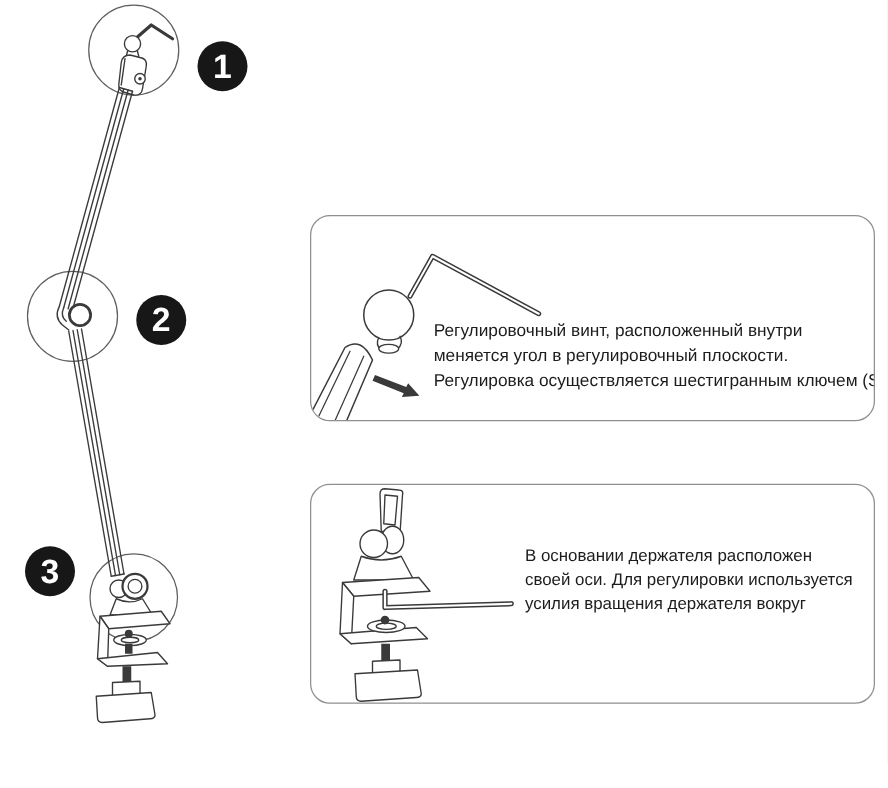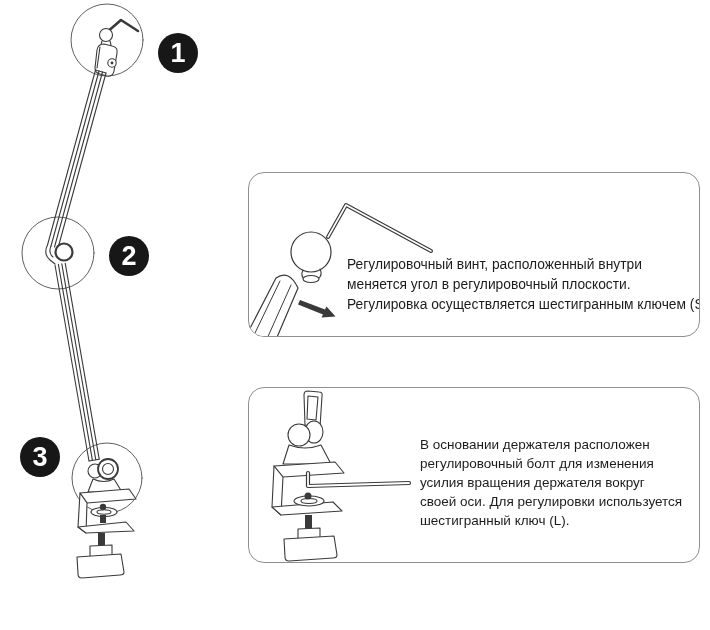--- a/index.html
+++ b/index.html
@@ -159,20 +159,18 @@
         <circle class="dk" cx="59" cy="108" r="3.5"></circle>
         <path class="ln" d="M59,85 L59,98 L160,95" stroke-width="4.2"></path>
         <path d="M59,85 L59,98 L160,95" stroke="#ffffff" fill="none" stroke-width="1.8"></path>
         <rect class="dk" x="56" y="127" width="7" height="14"></rect>
         <path class="wh" d="M49,141 L71,140 L71,151 L49,152 Z"></path>
         <path class="wh" d="M35,151 L85,148 L88,167 Q88,170 84,170 L40,173 Q36,173 36,169 Z"></path>
       </g>
     </svg>
     <div class="note-text note-text-2">
       <div class="note-line">В основании держателя расположен</div>
-      <div class="note-line">регулировочный болт для изменения</div>
+      <div class="note-line">своей оси. Для регулировки используется</div>
       <div class="note-line">усилия вращения держателя вокруг</div>
-      <div class="note-line">своей оси. Для регулировки используется</div>
-      <div class="note-line">шестигранный ключ (L).</div>
     </div>
   </div>
 
 </div>
 
 </body></html>

